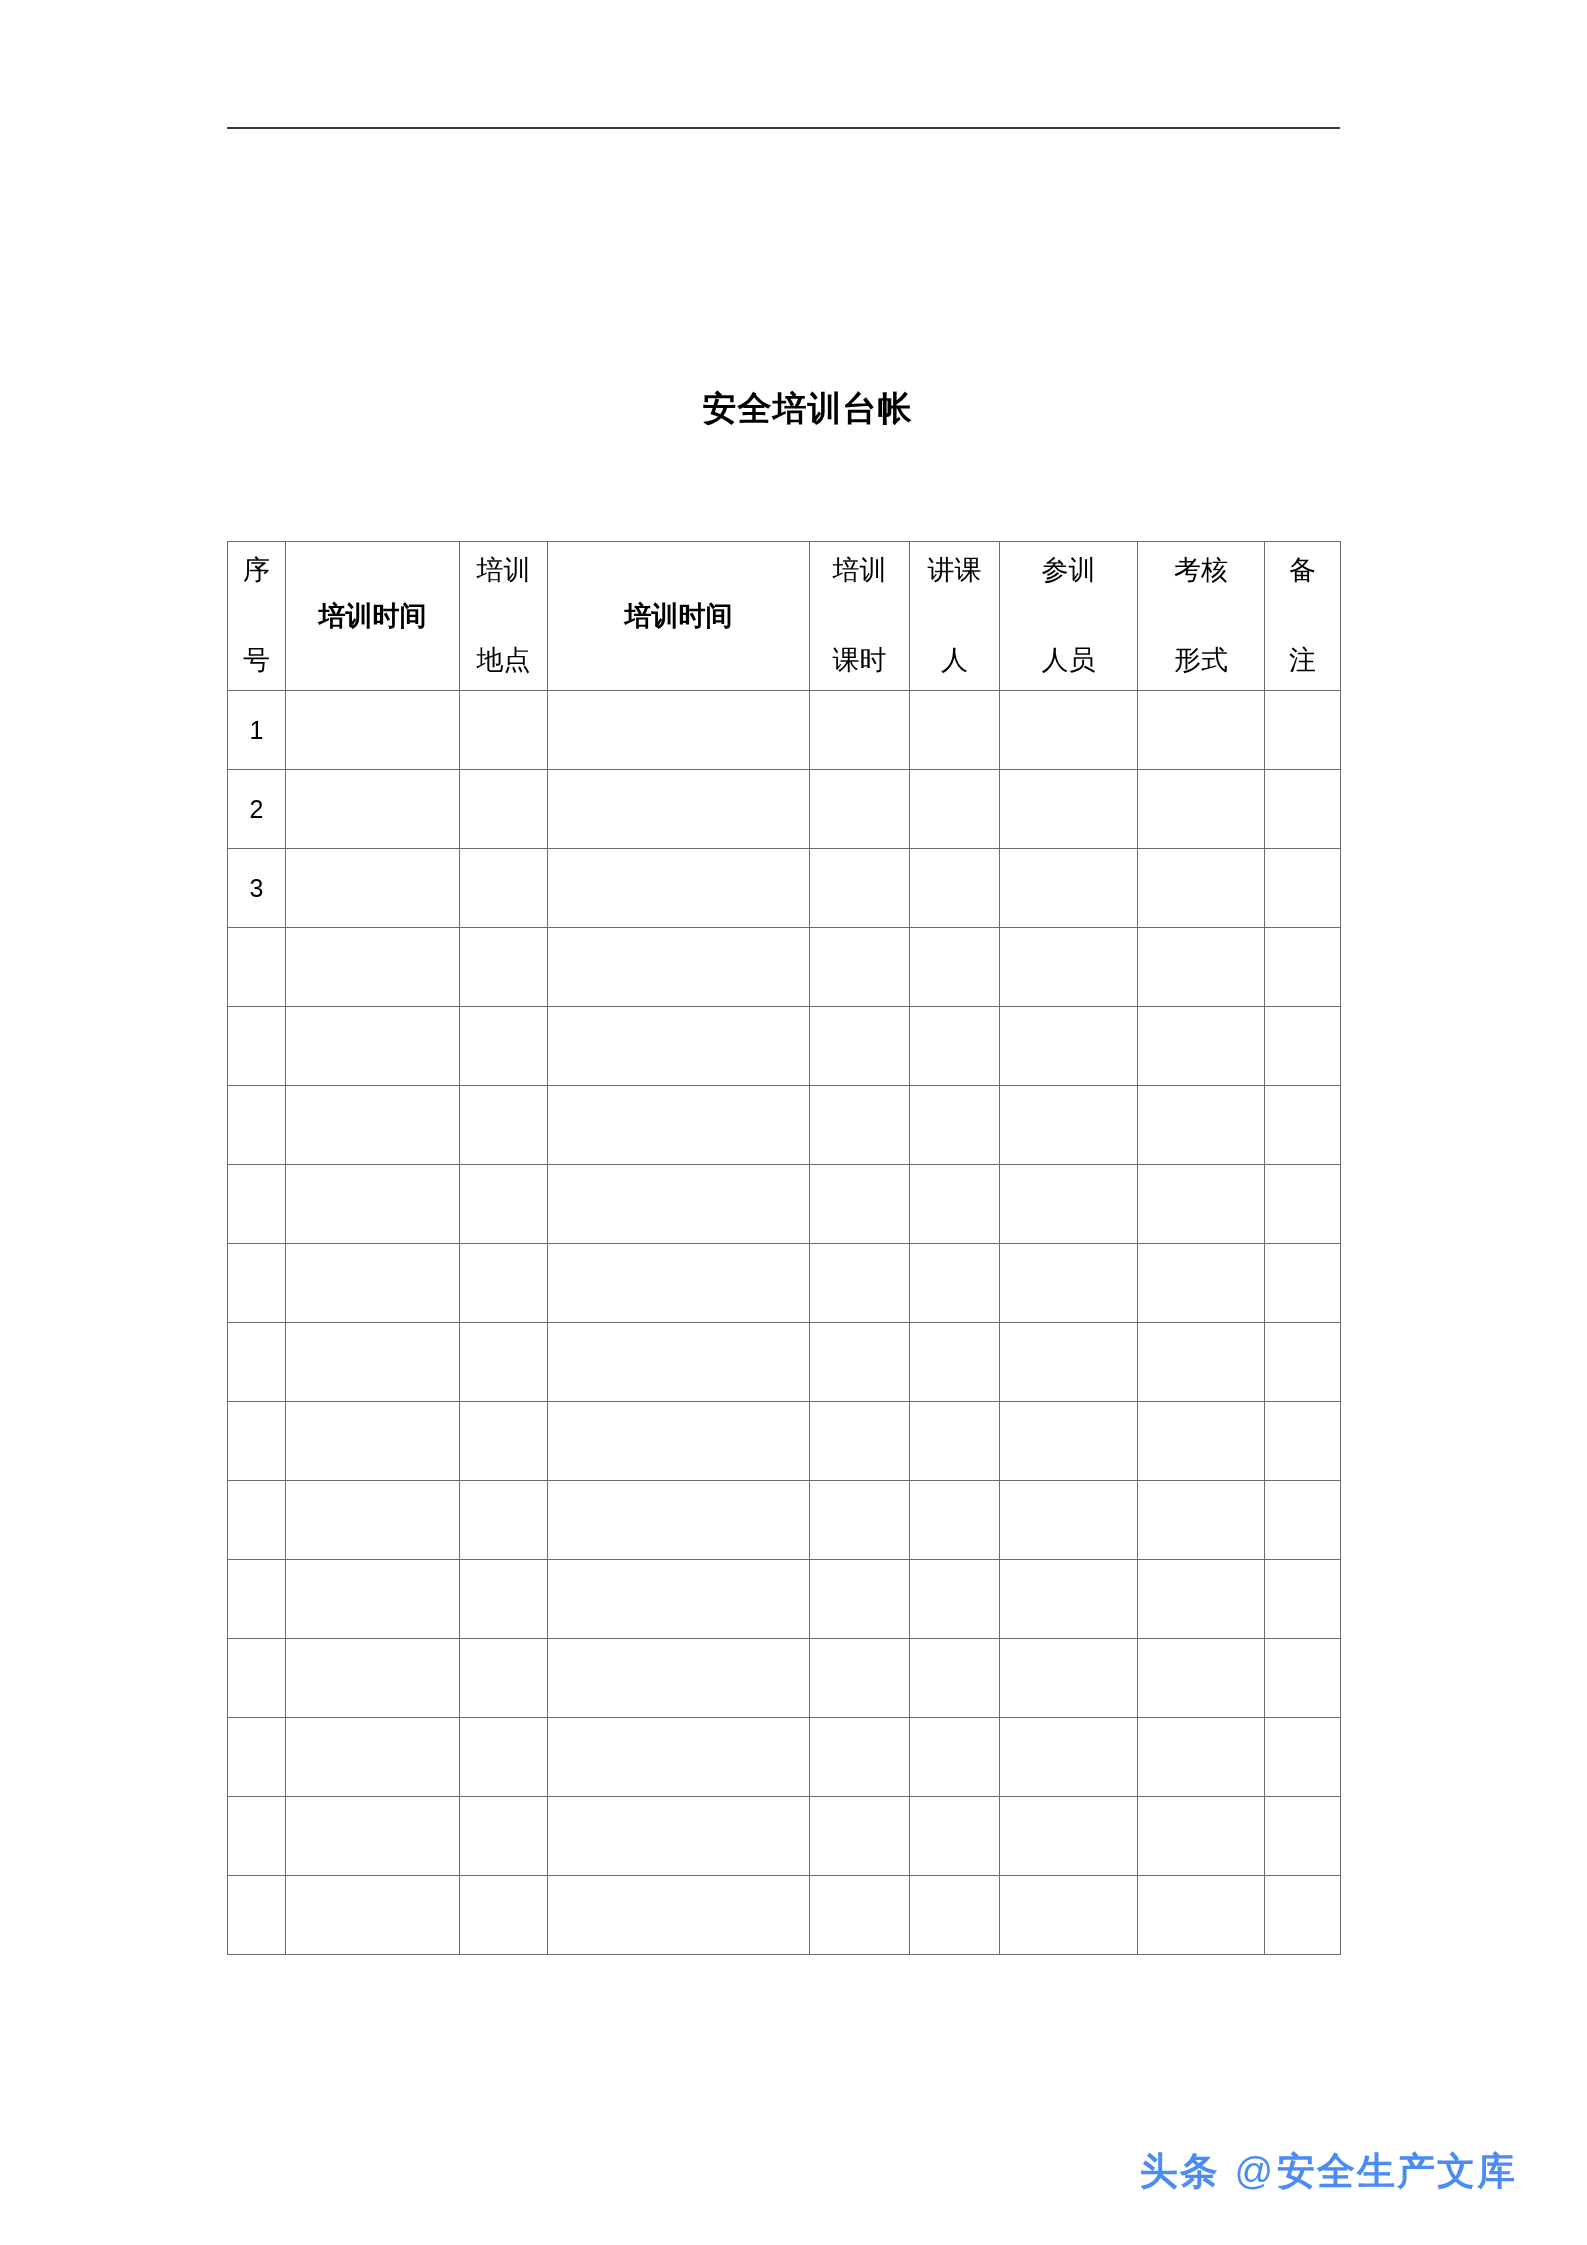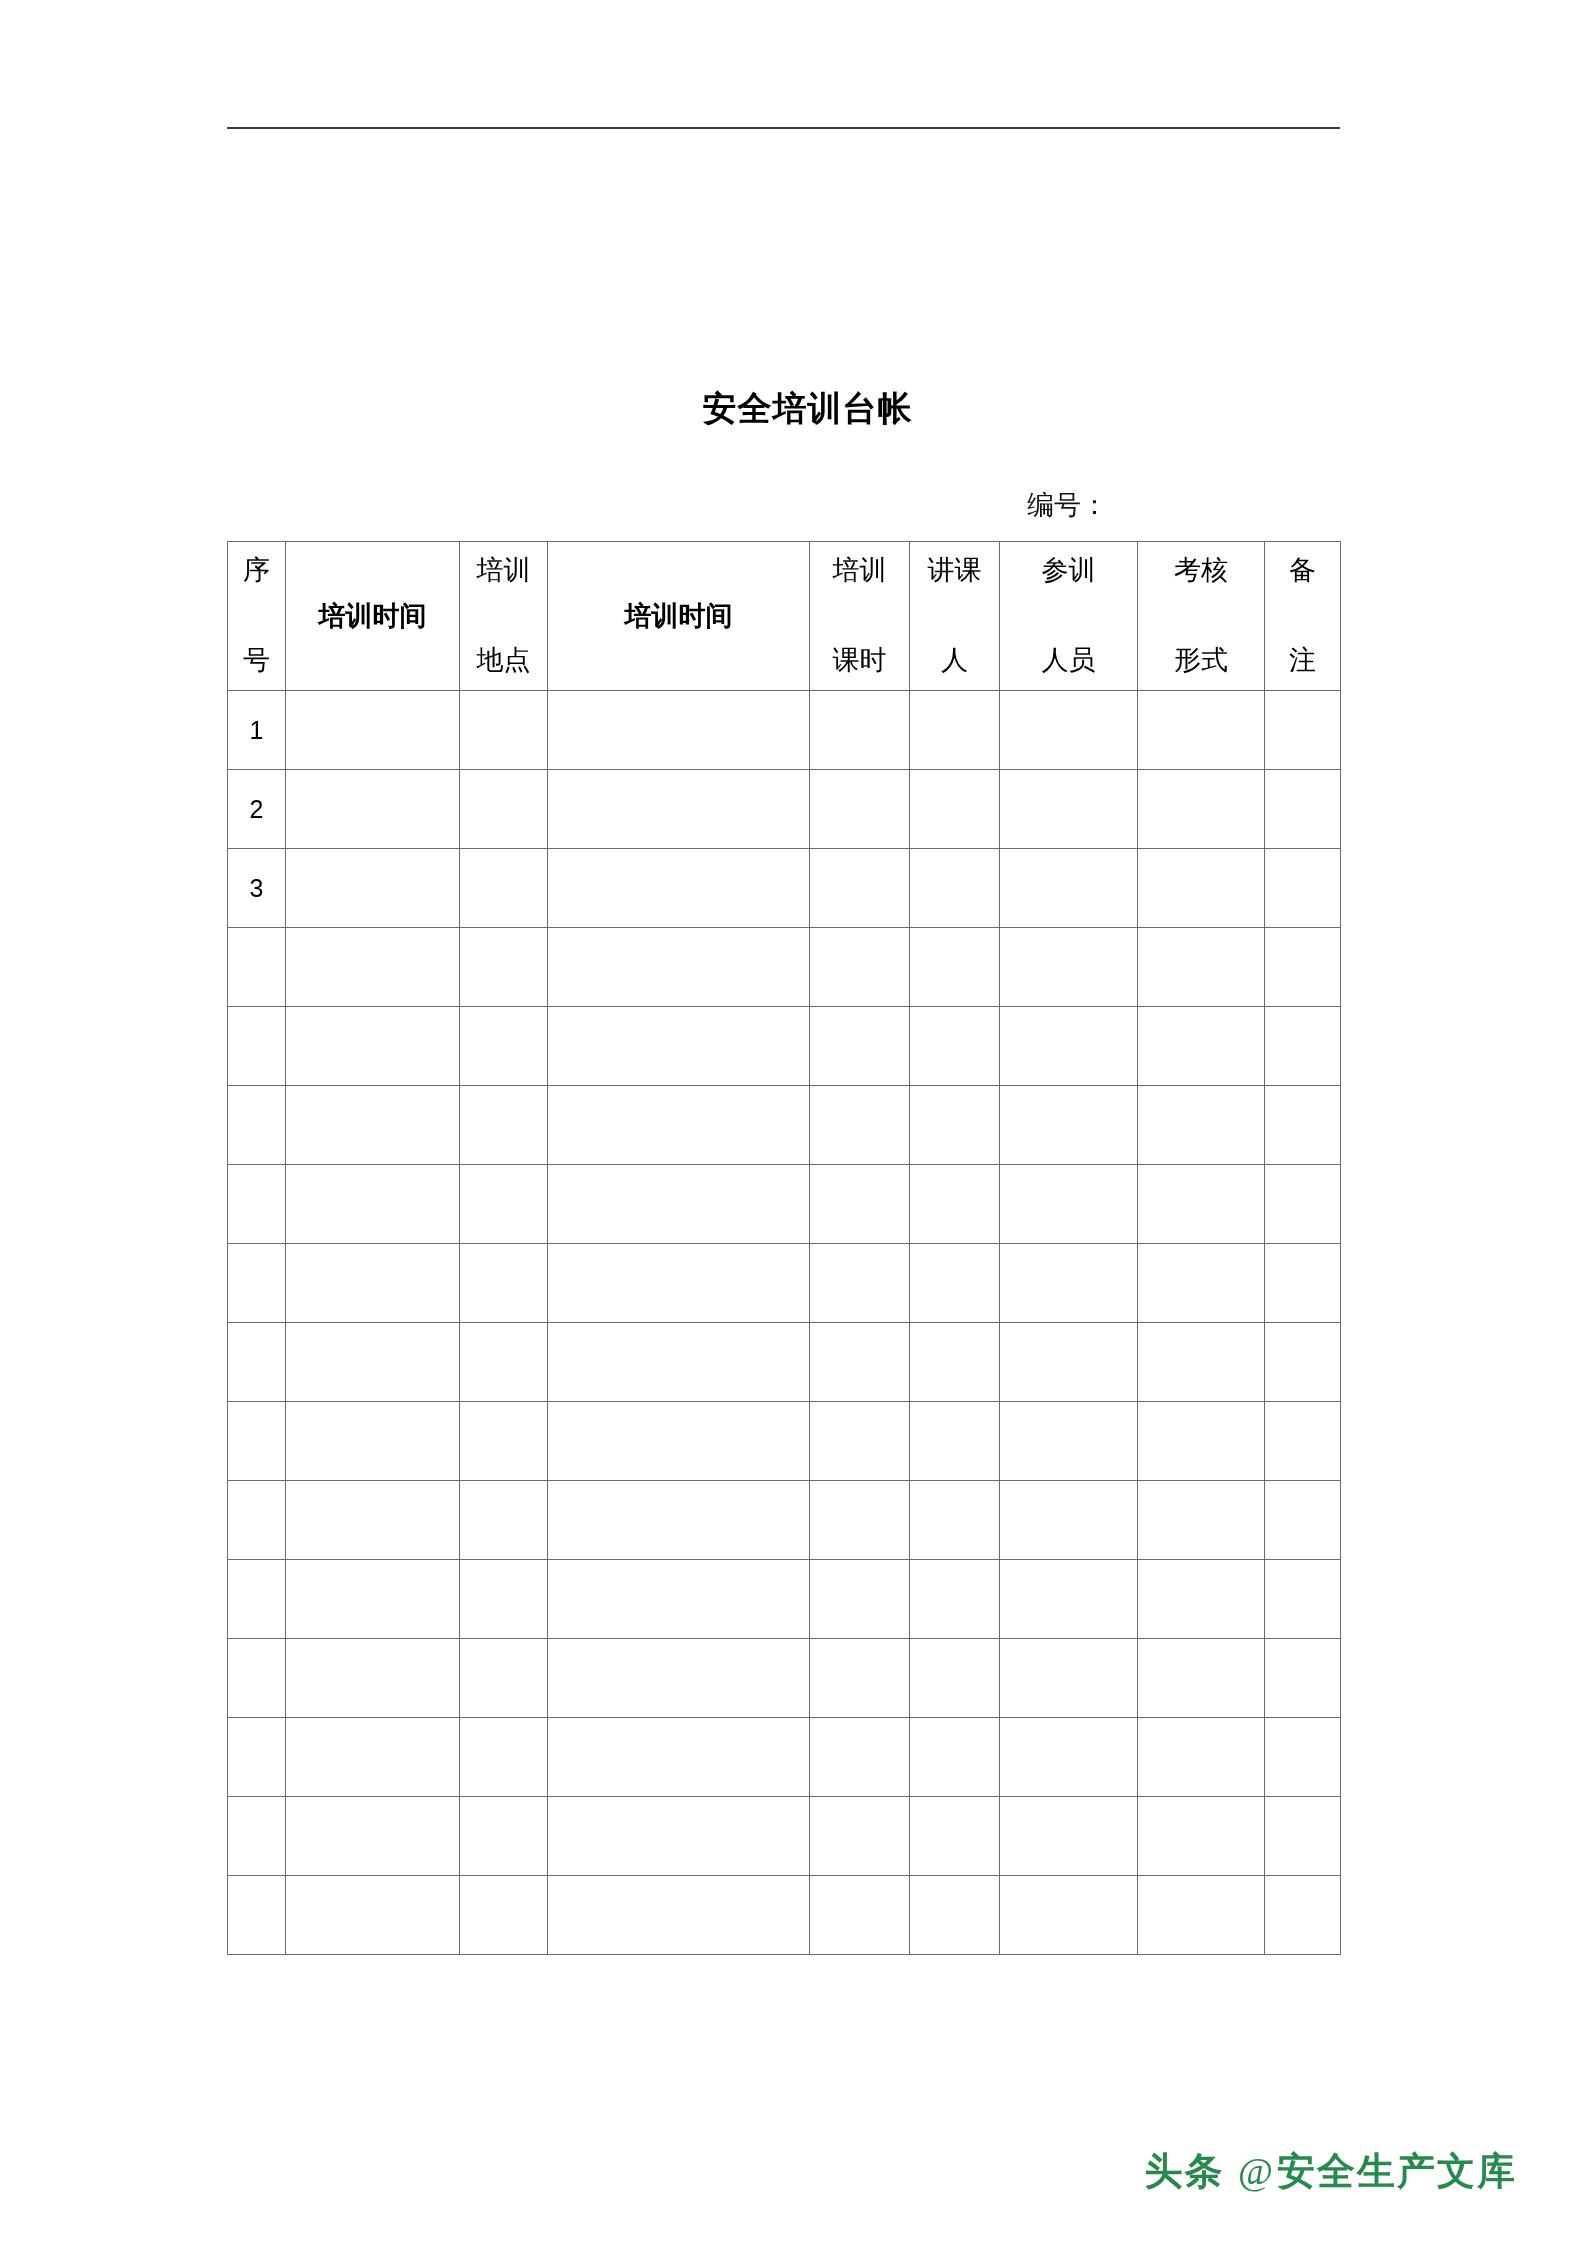--- a/index.html
+++ b/index.html
@@ -134,44 +134,42 @@
   col.c-exam     { width: 127px; }
   col.c-remark   { width: 76px; }
 
   
   .watermark {
     position: absolute;
     right: 70px;
     top: 2146px;
     font-size: 38px;
     font-weight: bold;
-    color: #15803d;
+    color: #3b82f6;
     letter-spacing: 2px;
     white-space: nowrap;
     opacity: 0.92;
-    font-family: Liberation Serif, serif;
   }
   .watermark .wm-at {
     font-weight: normal;
     padding: 0 2px;
   }
 </style>
 </head>
 <body>
 
 <div class="page">
 
   <div class="top-rule"></div>
 
 
   <div class="doc-title">
     <span class="t-inner">安全培训台帐</span>
   </div>
 
-  <div class="serial-line">编号：</div>
 
   <div class="tbl-wrap">
     <table class="ledger">
       <colgroup>
         <col class="c-seq">
           <col class="c-time">
           <col class="c-place">
         <col class="c-content">
           <col class="c-hours">
           <col class="c-teacher">

